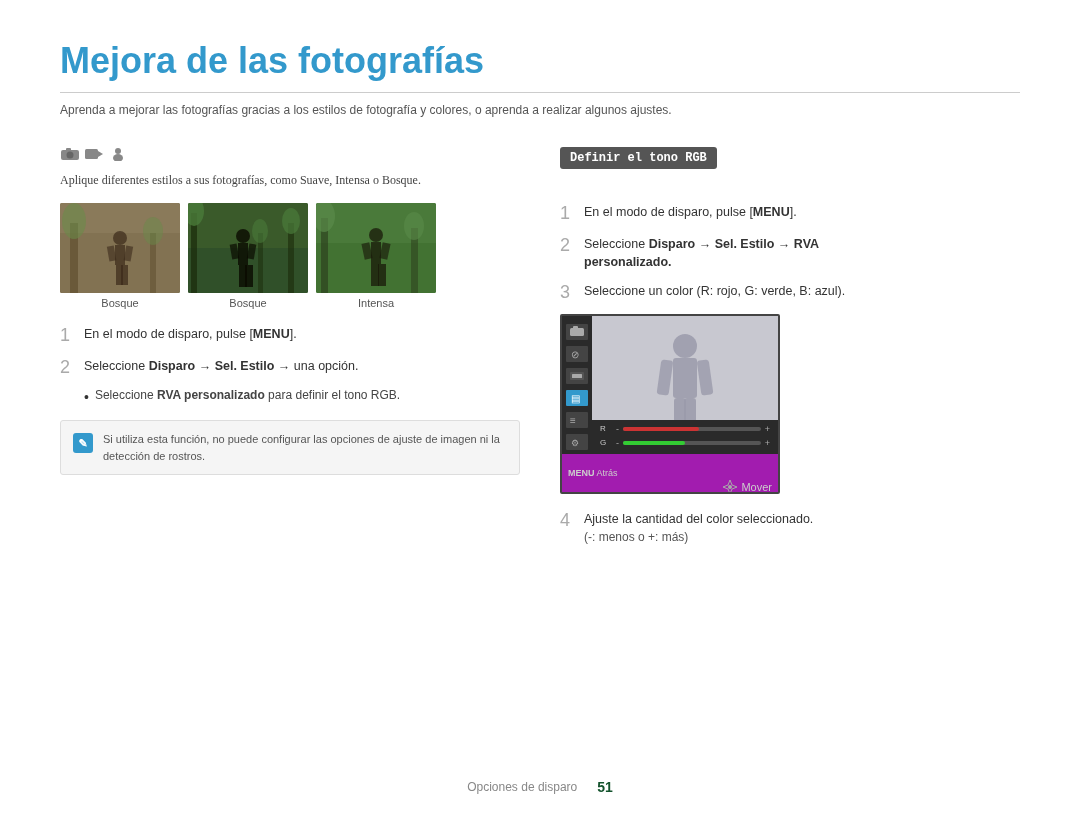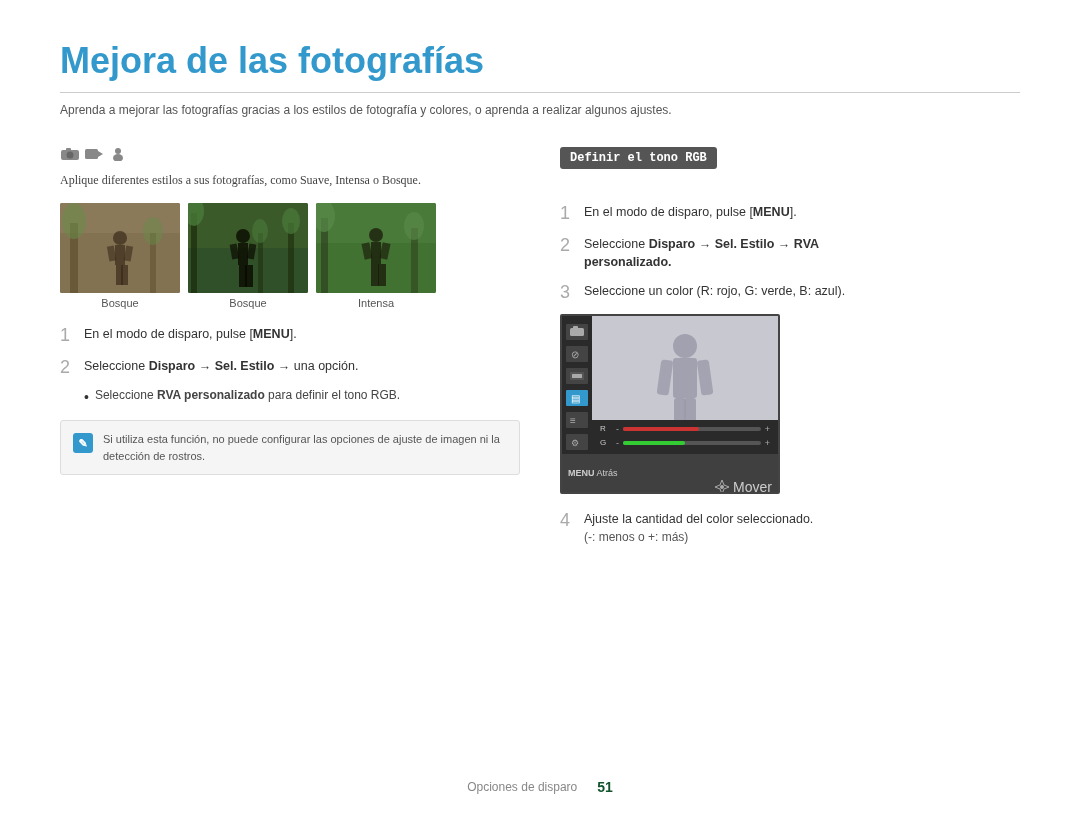--- a/index.html
+++ b/index.html
@@ -287,38 +287,38 @@
       color: #aaa;
       font-size: 9px;
     }
 
     .camera-bottom-bar {
       position: absolute;
       bottom: 0;
       left: 0;
       right: 0;
       height: 38px;
-      background: #404040;
+      background: #a21caf;
       display: flex;
       align-items: center;
       padding: 0 6px;
       justify-content: space-between;
     }
 
     .camera-bottom-label {
       color: #ccc;
       font-size: 9px;
     }
 
     .camera-bottom-right {
       display: flex;
       align-items: center;
       gap: 3px;
       color: #ccc;
-      font-size: 14px;
+      font-size: 11px;
       margin-top: 29px;
     }
 
     .page-footer {
       position: absolute;
       bottom: 20px;
       left: 0;
       right: 0;
       display: flex;
       justify-content: center;

